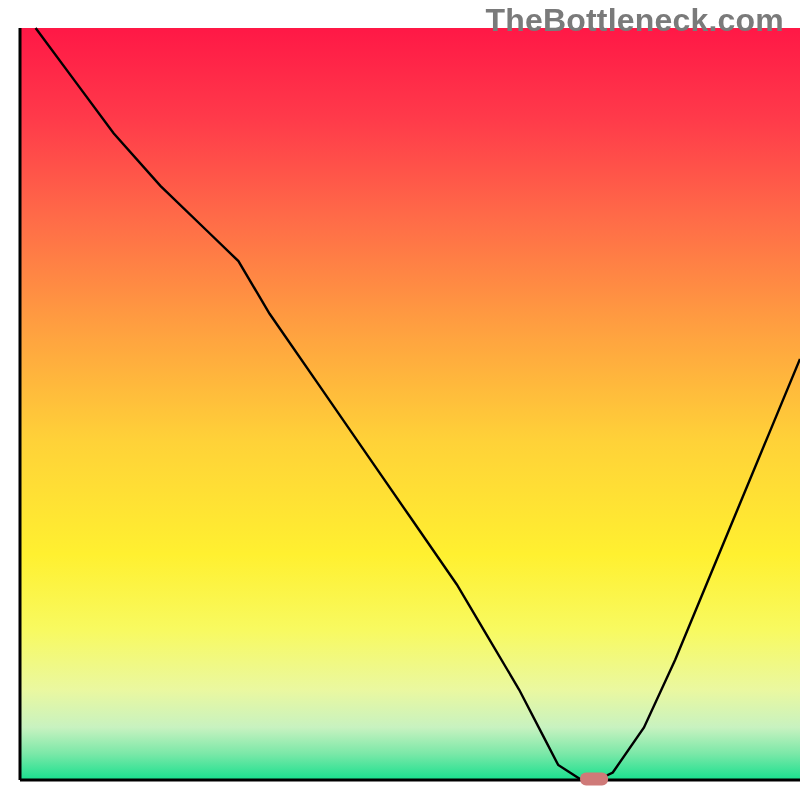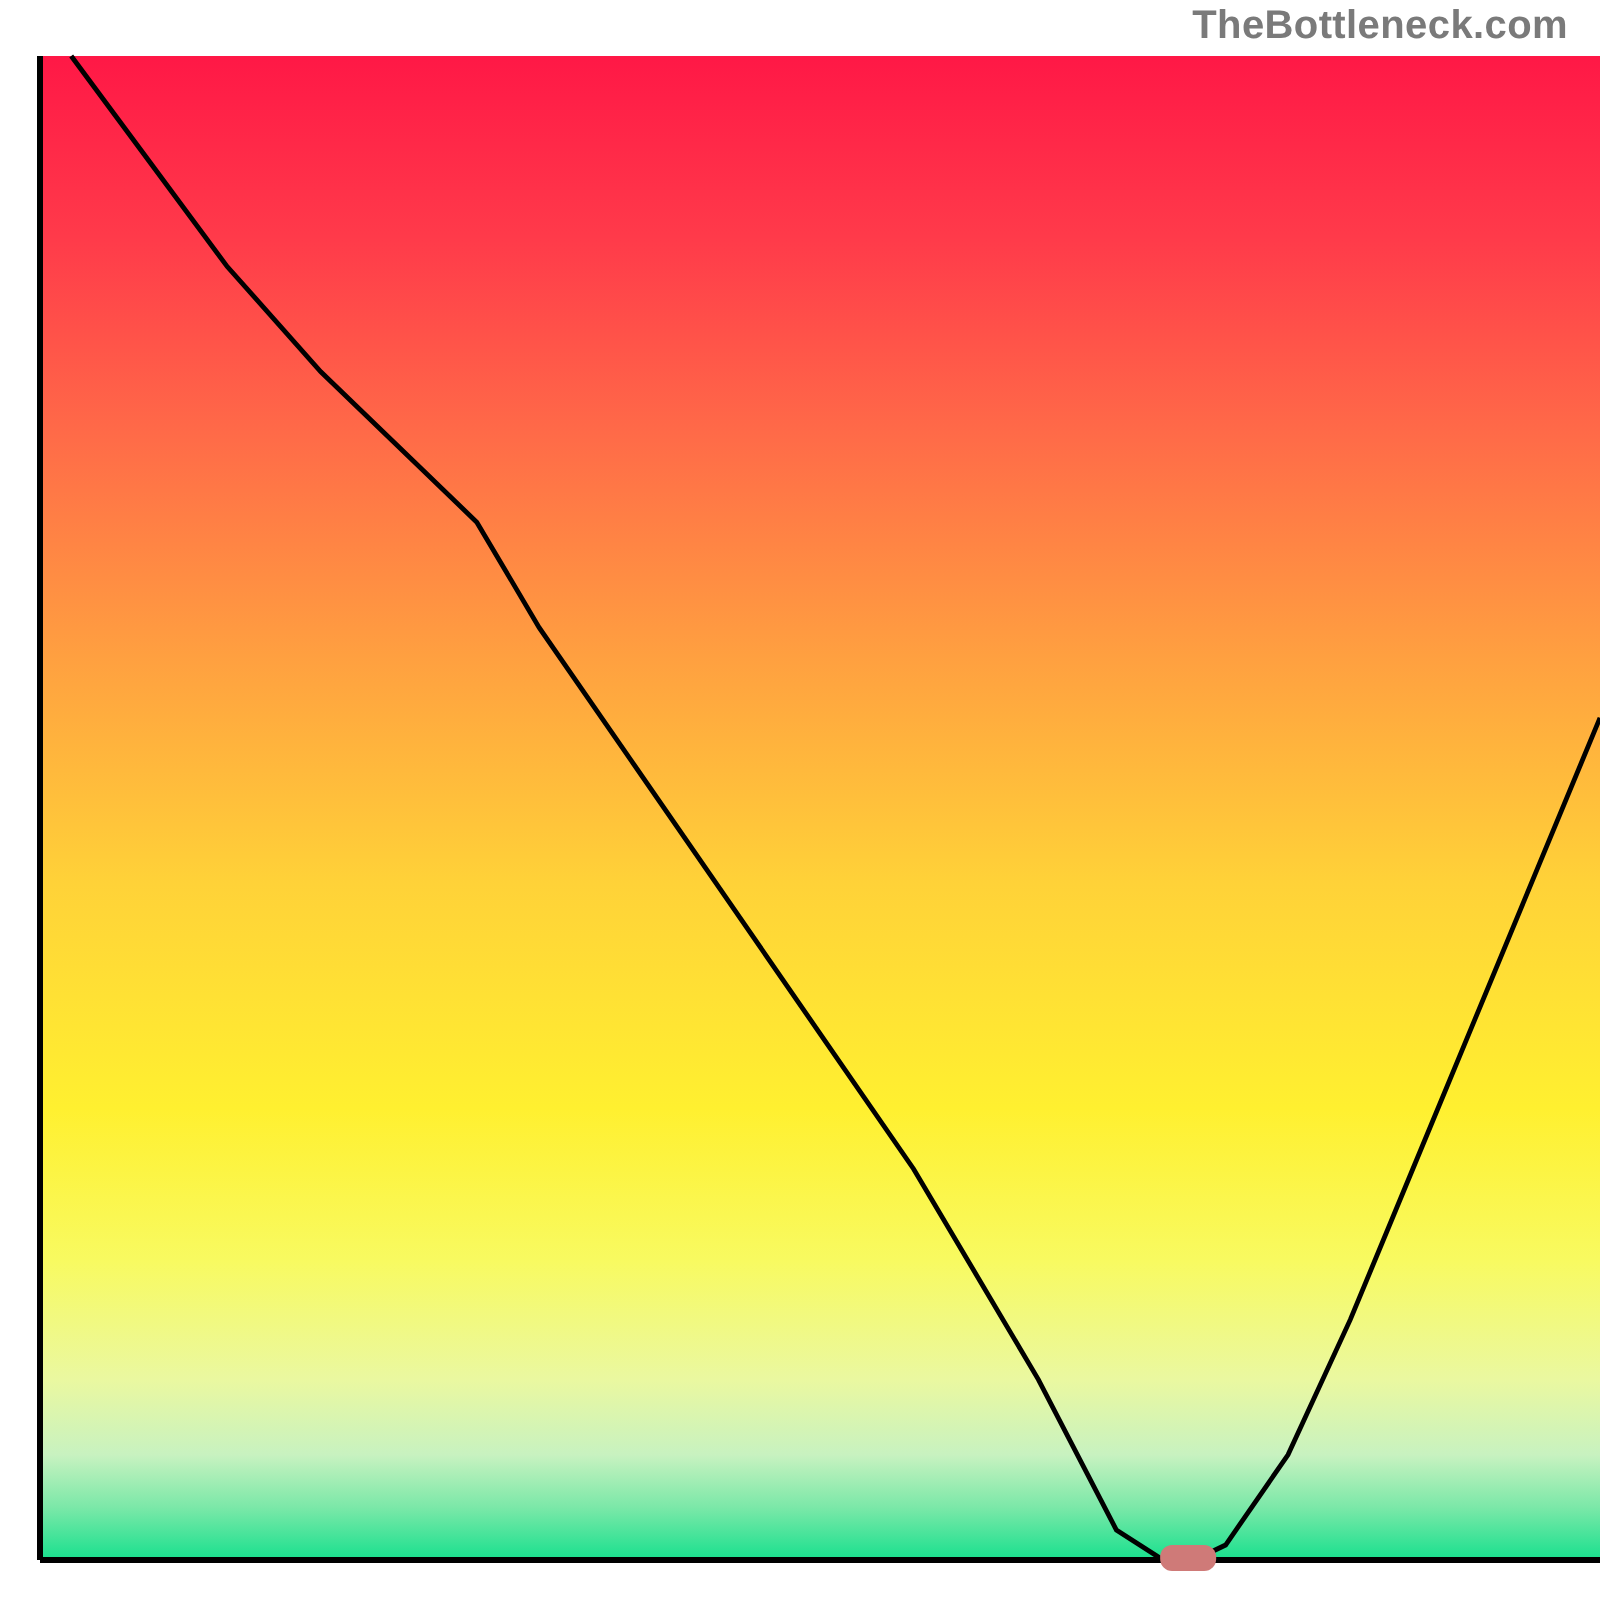--- a/index.html
+++ b/index.html
@@ -13,21 +13,21 @@
   }
   #container {
     position: relative;
     width: 800px;
     height: 800px;
   }
   #watermark {
     position: absolute;
     top: 2px;
     right: 16px;
-    font-size: 20px;
+    font-size: 32px;
     font-weight: 600;
     color: #7a7a7a;
     letter-spacing: 0.2px;
     z-index: 10;
   }
   svg {
     position: absolute;
     top: 0;
     left: 0;
   }

